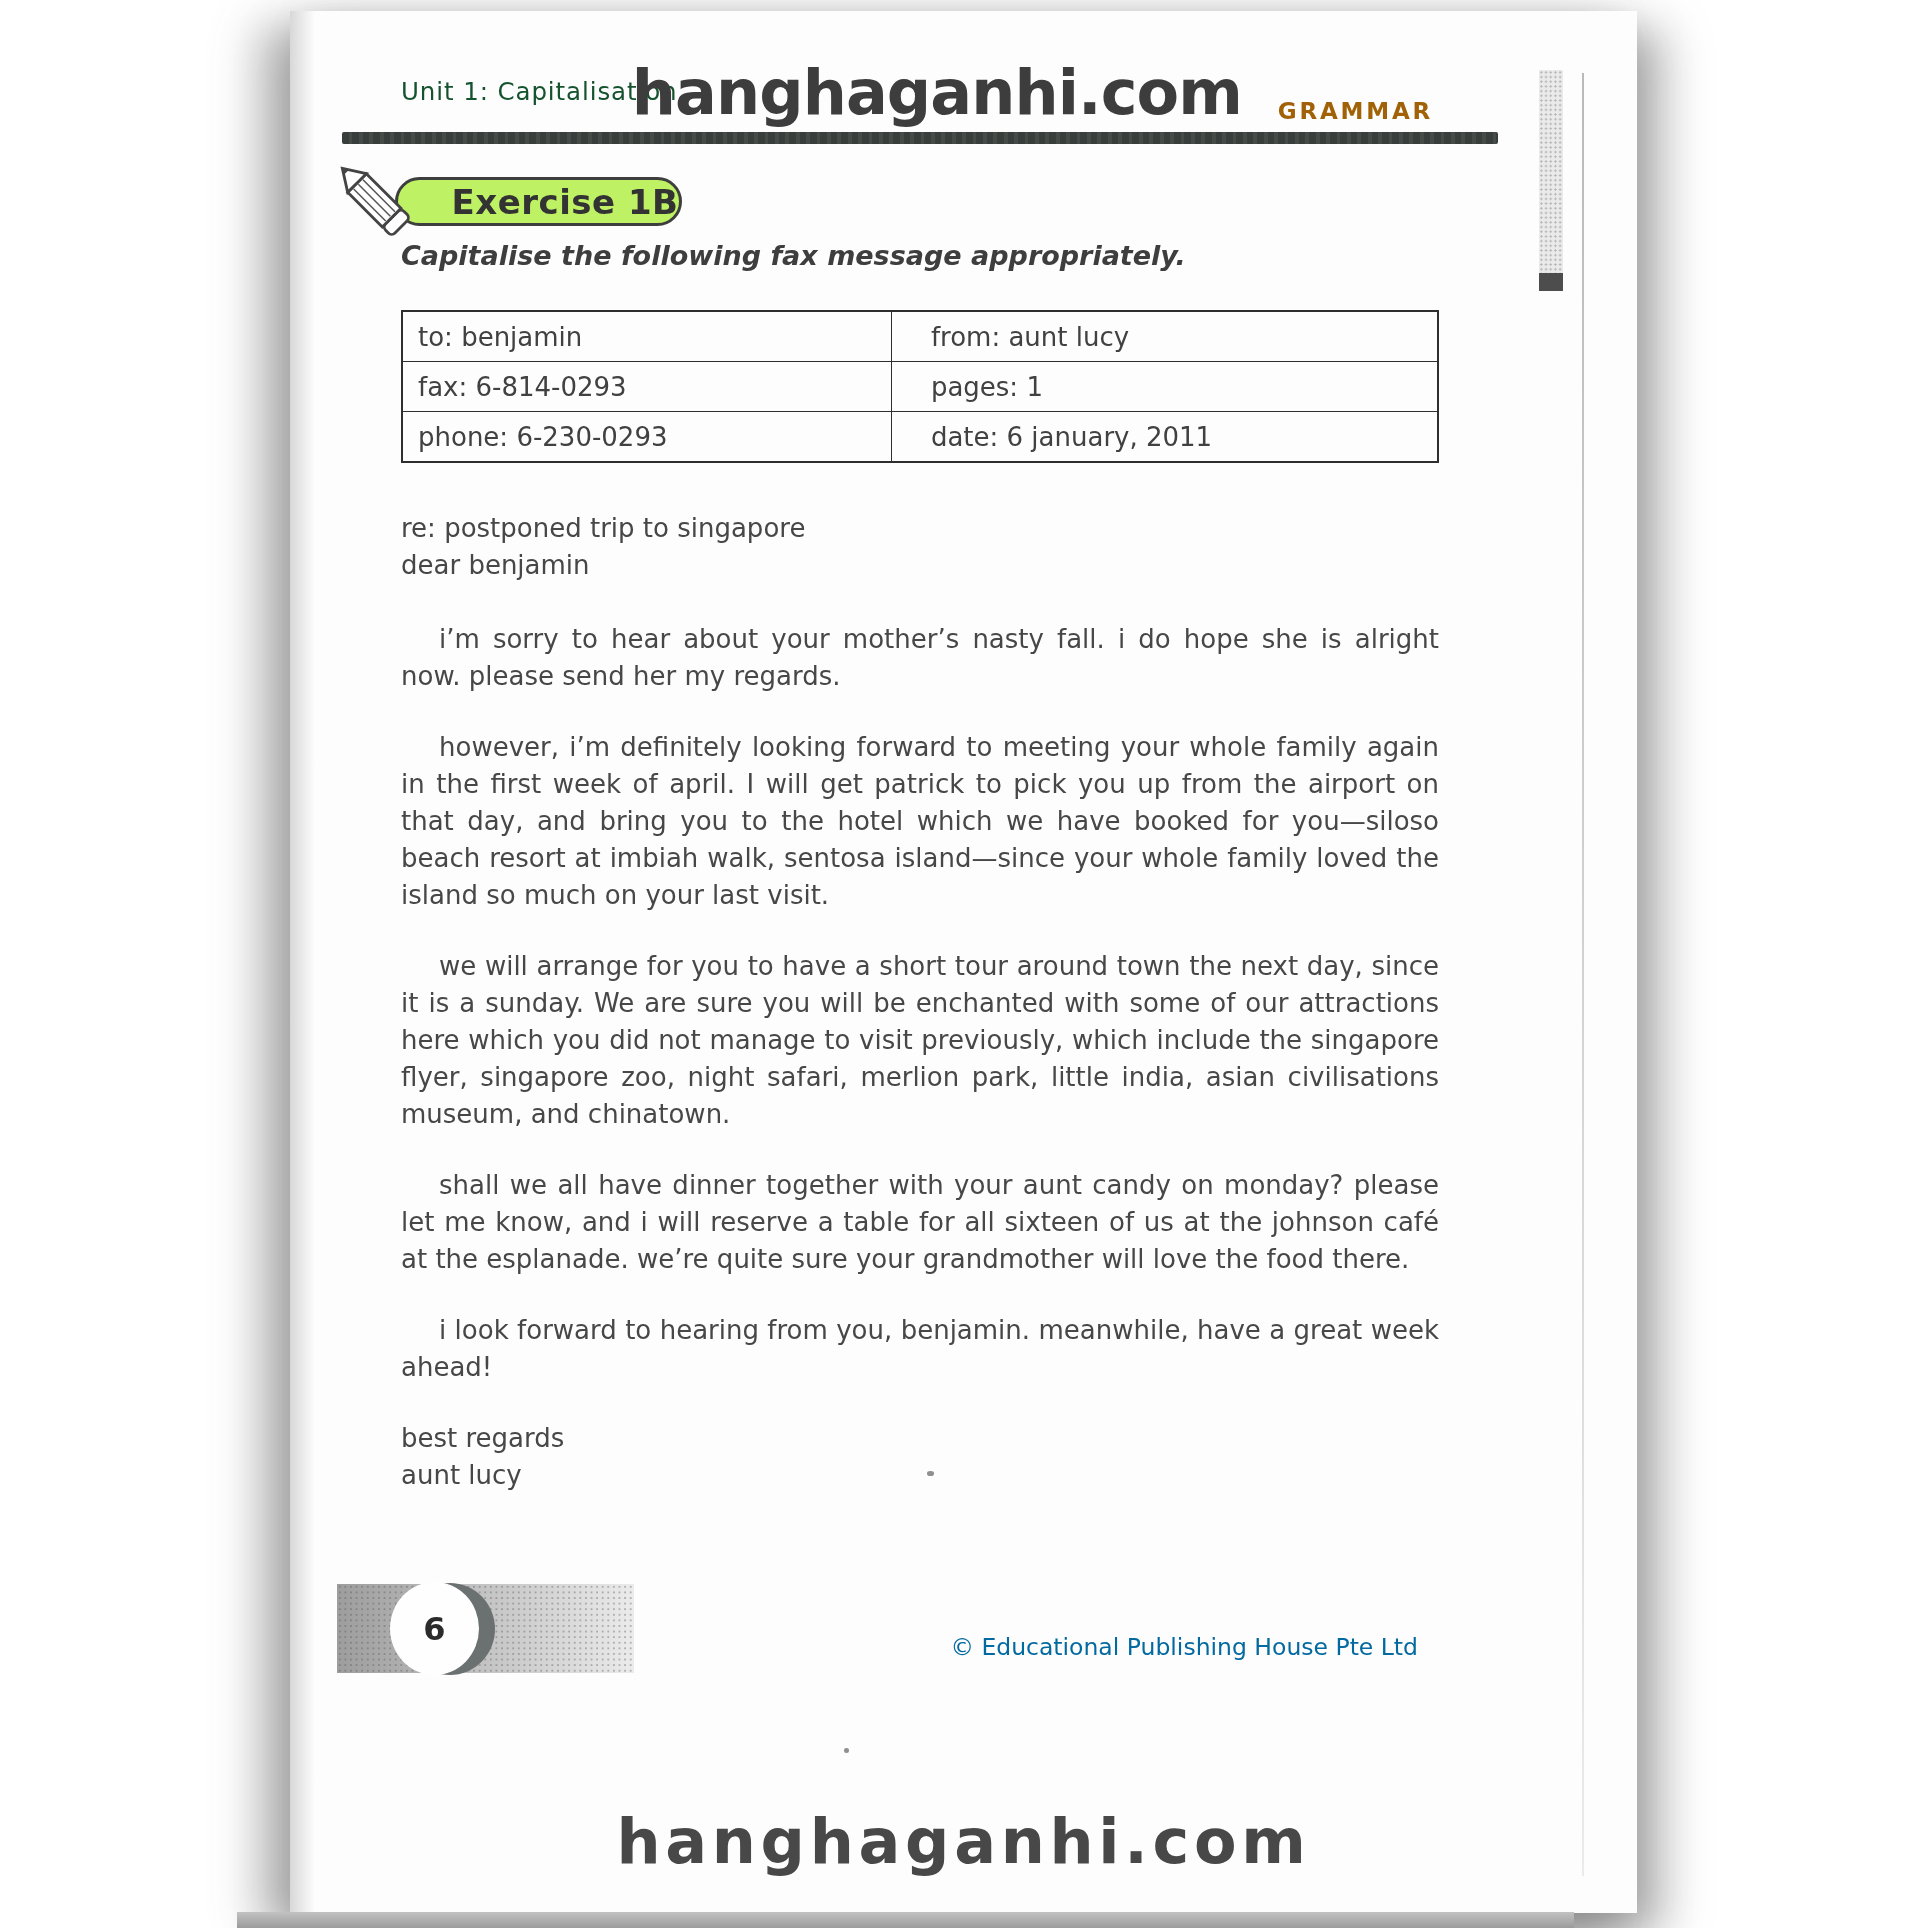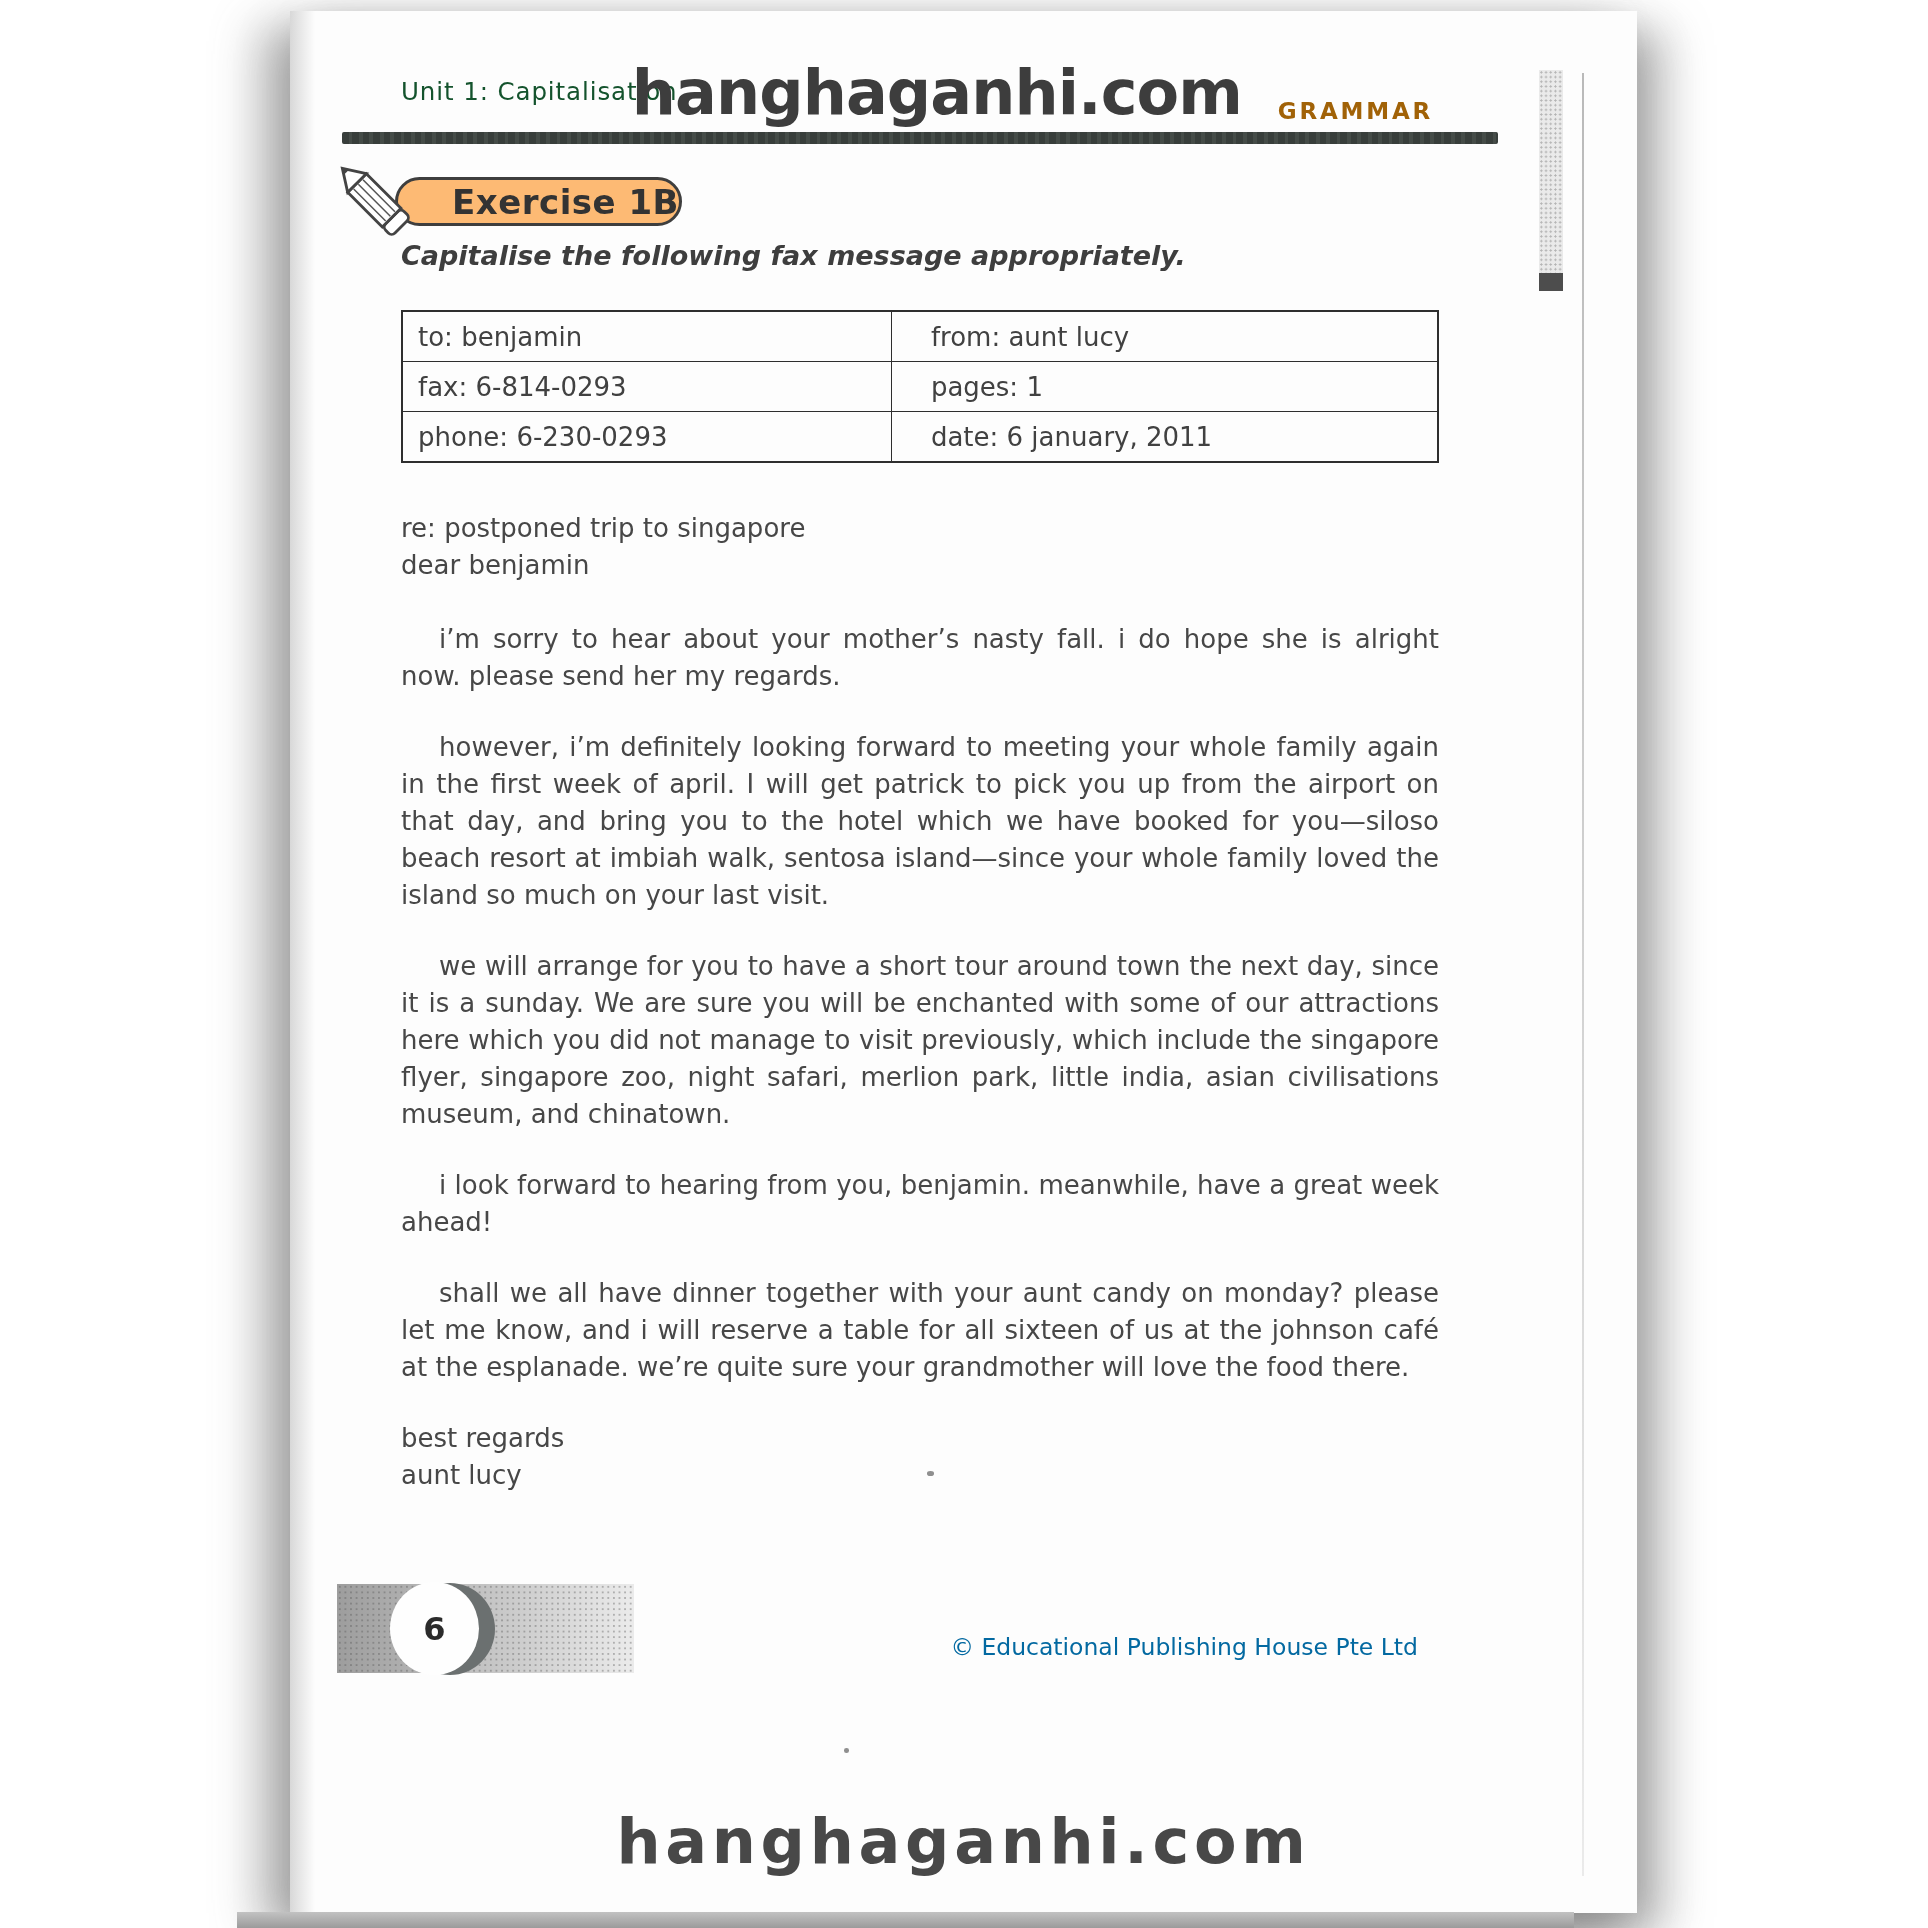--- a/index.html
+++ b/index.html
@@ -26,22 +26,22 @@
             color:#3d3d3d; letter-spacing:-0.9px; white-space:nowrap; }
   .grammar { position:absolute; right:204px; top:87px; font-size:23px; font-weight:bold;
              color:#a16207; letter-spacing:2.8px; }
 
   .head-rule { position:absolute; left:52px; top:121px; width:1156px; height:12.2px;
     background: repeating-linear-gradient(90deg,#383e3b 0 6.6px,#454c48 6.6px 10.4px);
     border-radius:1.9px; }
 
   
   .ex-box { position:absolute; left:105px; top:166px; width:287px; height:49px;
-    border:3.8px solid #3e3e3e; border-radius:24.5px; background:#fdba74;
-    display:flex; align-items:center; justify-content:flex-end; padding-left:53px; }
+    border:3.8px solid #3e3e3e; border-radius:24.5px; background:#bef264;
+    display:flex; align-items:center; justify-content:center; padding-left:53px; }
   .ex-title { font-size:34px; font-weight:bold; color:#333; letter-spacing:0.5px; }
   .pencil { position:absolute; left:34px; top:139px; width:98px; height:98px; }
 
   .instruction { position:absolute; left:111px; top:229px; font-size:27px;
                  font-weight:bold; font-style:italic; color:#3e3e3e; }
 
   
   .fax-table { position:absolute; left:111px; top:299px; width:1038px;
                border:2.8px solid #2e2e2e; }
   .fax-row { display:flex; border-top:1.9px solid #2e2e2e;gap:24px; }
@@ -134,22 +134,22 @@
       <div class="fax-cell c-right">date: 6 january, 2011</div>
     </div>
   </div>
 
   <div class="letter">
     <p class="l-subject">re: postponed trip to singapore</p>
     <p class="l-salutation">dear benjamin</p>
     <p class="body-par">i’m sorry to hear about your mother’s nasty fall. i do hope she is alright now. please send her my regards.</p>
     <p class="body-par">however, i’m definitely looking forward to meeting your whole family again in the first week of april. I will get patrick to pick you up from the airport on that day, and bring you to the hotel which we have booked for you—siloso beach resort at imbiah walk, sentosa island—since your whole family loved the island so much on your last visit.</p>
     <p class="body-par">we will arrange for you to have a short tour around town the next day, since it is a sunday. We are sure you will be enchanted with some of our attractions here which you did not manage to visit previously, which include the singapore flyer, singapore zoo, night safari, merlion park, little india, asian civilisations museum, and chinatown.</p>
+    <p class="body-par">shall we all have dinner together with your aunt candy on monday? please let me know, and i will reserve a table for all sixteen of us at the johnson café at the esplanade. we’re quite sure your grandmother will love the food there.</p>
     <p class="body-par">i look forward to hearing from you, benjamin. meanwhile, have a great week ahead!</p>
-    <p class="body-par">shall we all have dinner together with your aunt candy on monday? please let me know, and i will reserve a table for all sixteen of us at the johnson café at the esplanade. we’re quite sure your grandmother will love the food there.</p>
     <div class="l-closing">
       <div>best regards</div>
       <div>aunt lucy</div>
     </div>
   </div>
 
   <div class="page-badge">
     <div class="badge-shadow"></div>
     <div class="badge-circle">
       <span class="badge-num">6</span>

